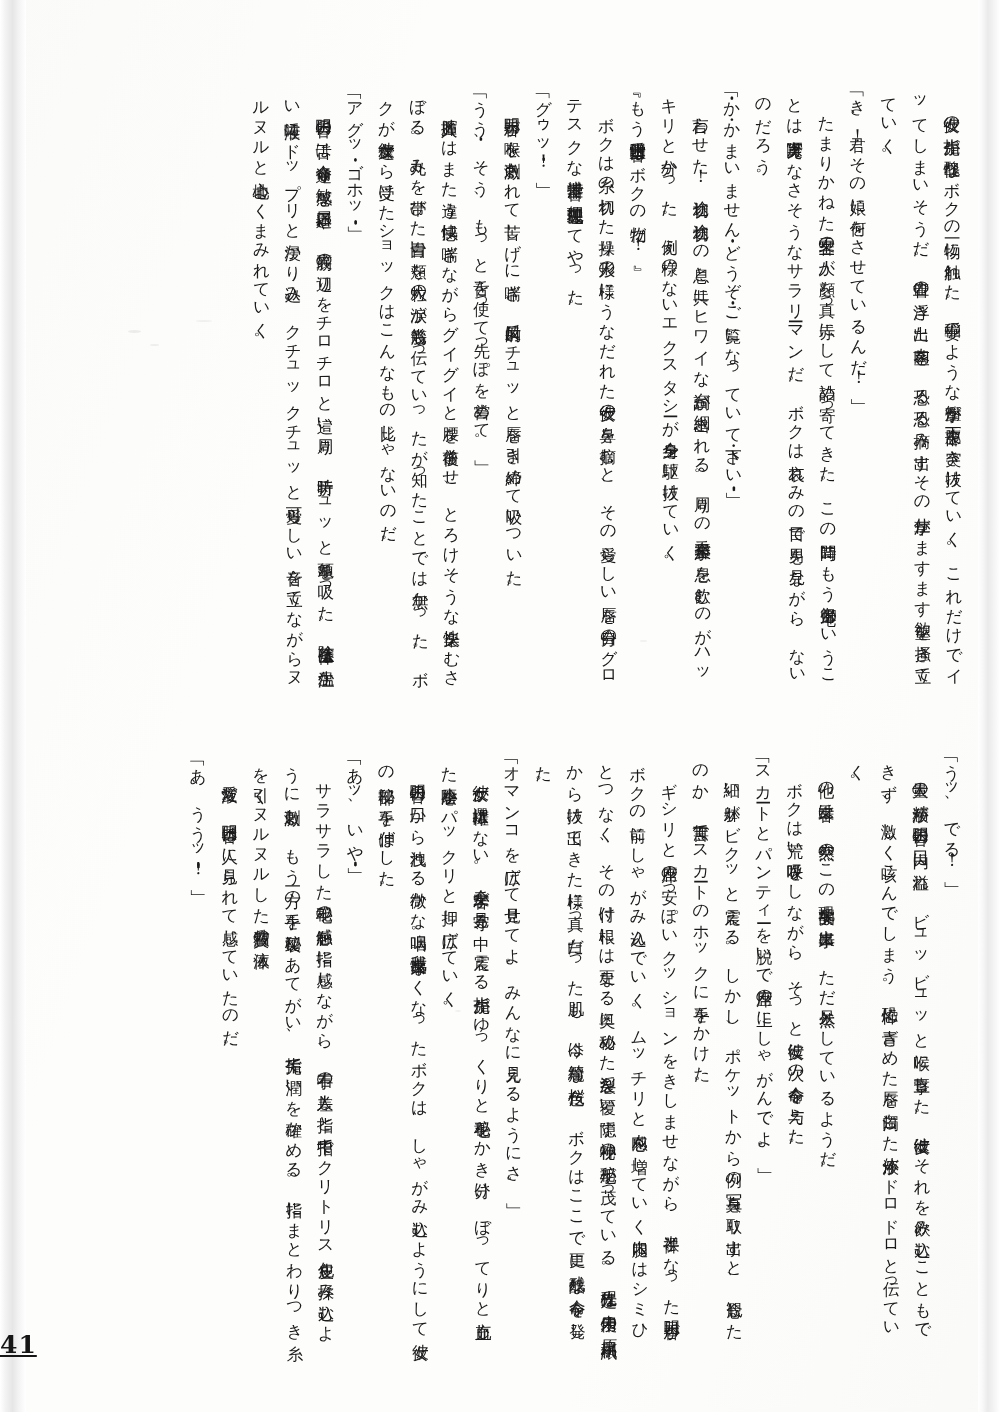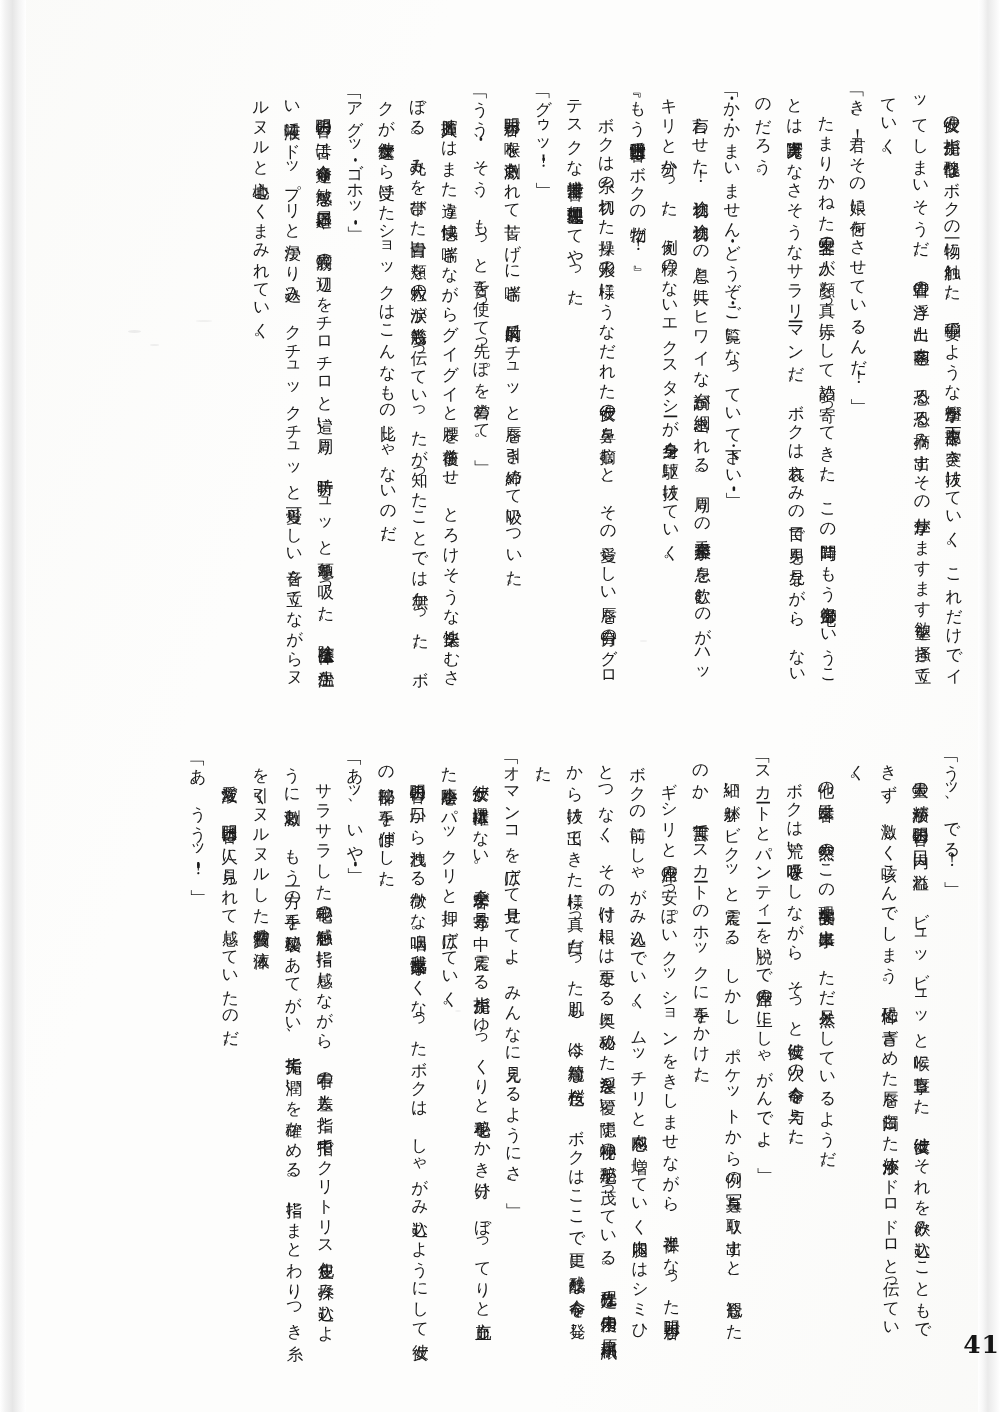--- a/index.html
+++ b/index.html
@@ -79,26 +79,27 @@
   .vblock p.no-indent {
     text-indent: 0;
   }
 
   
   #page-number {
     position: absolute;
     top: 1330px;
     left: 0;
     width: 1000px;
-    text-align: right;
+    text-align: left;
     font-family: "DejaVu Serif", "Liberation Serif", serif;
     font-weight: bold;
     font-size: 25px;
     letter-spacing: 1px;
     color: #151515;
+    text-decoration: underline;
   }
 
   
   .speckle {
     position: absolute;
     background: #dedede;
     border-radius: 50%;
     pointer-events: none;
   }
 </style>

